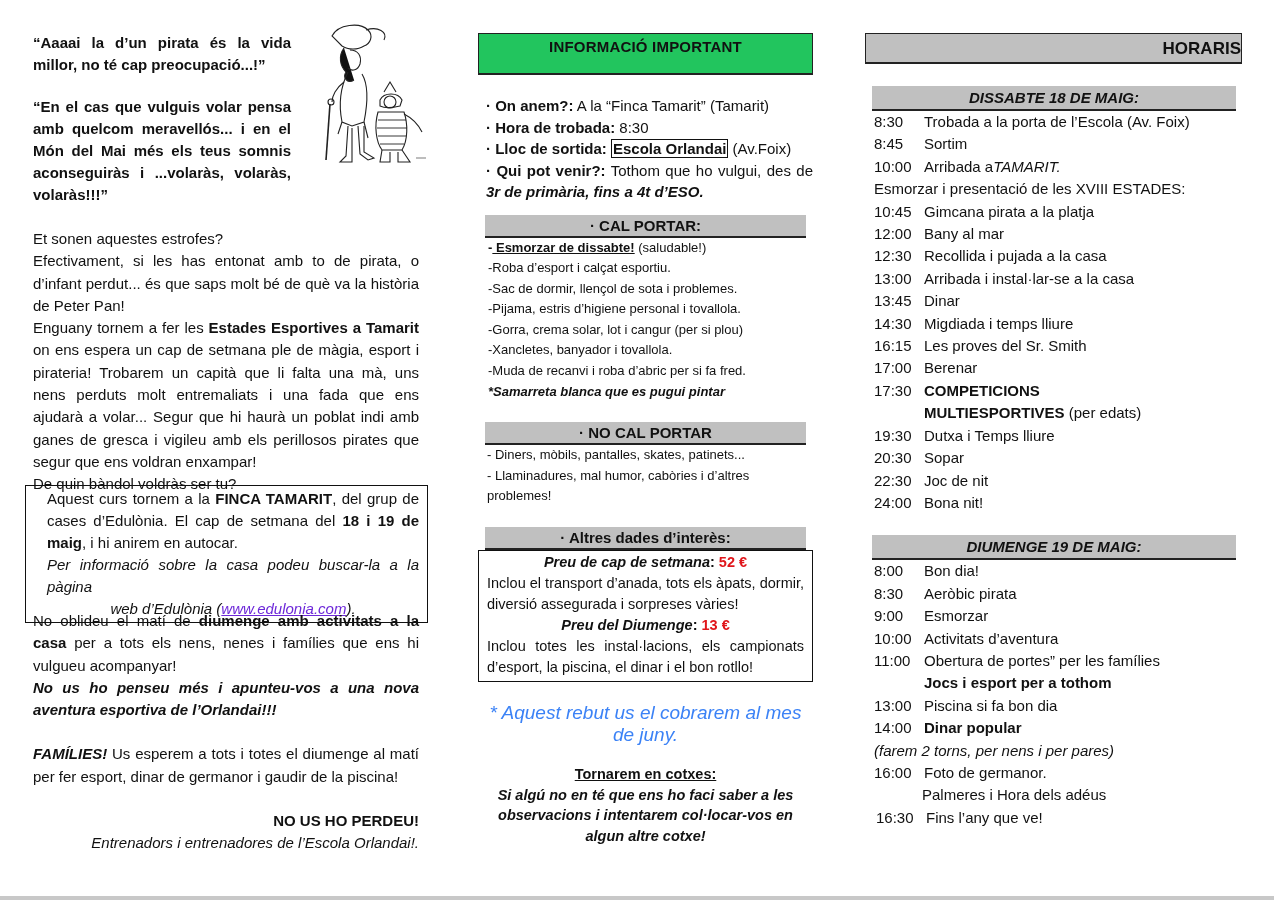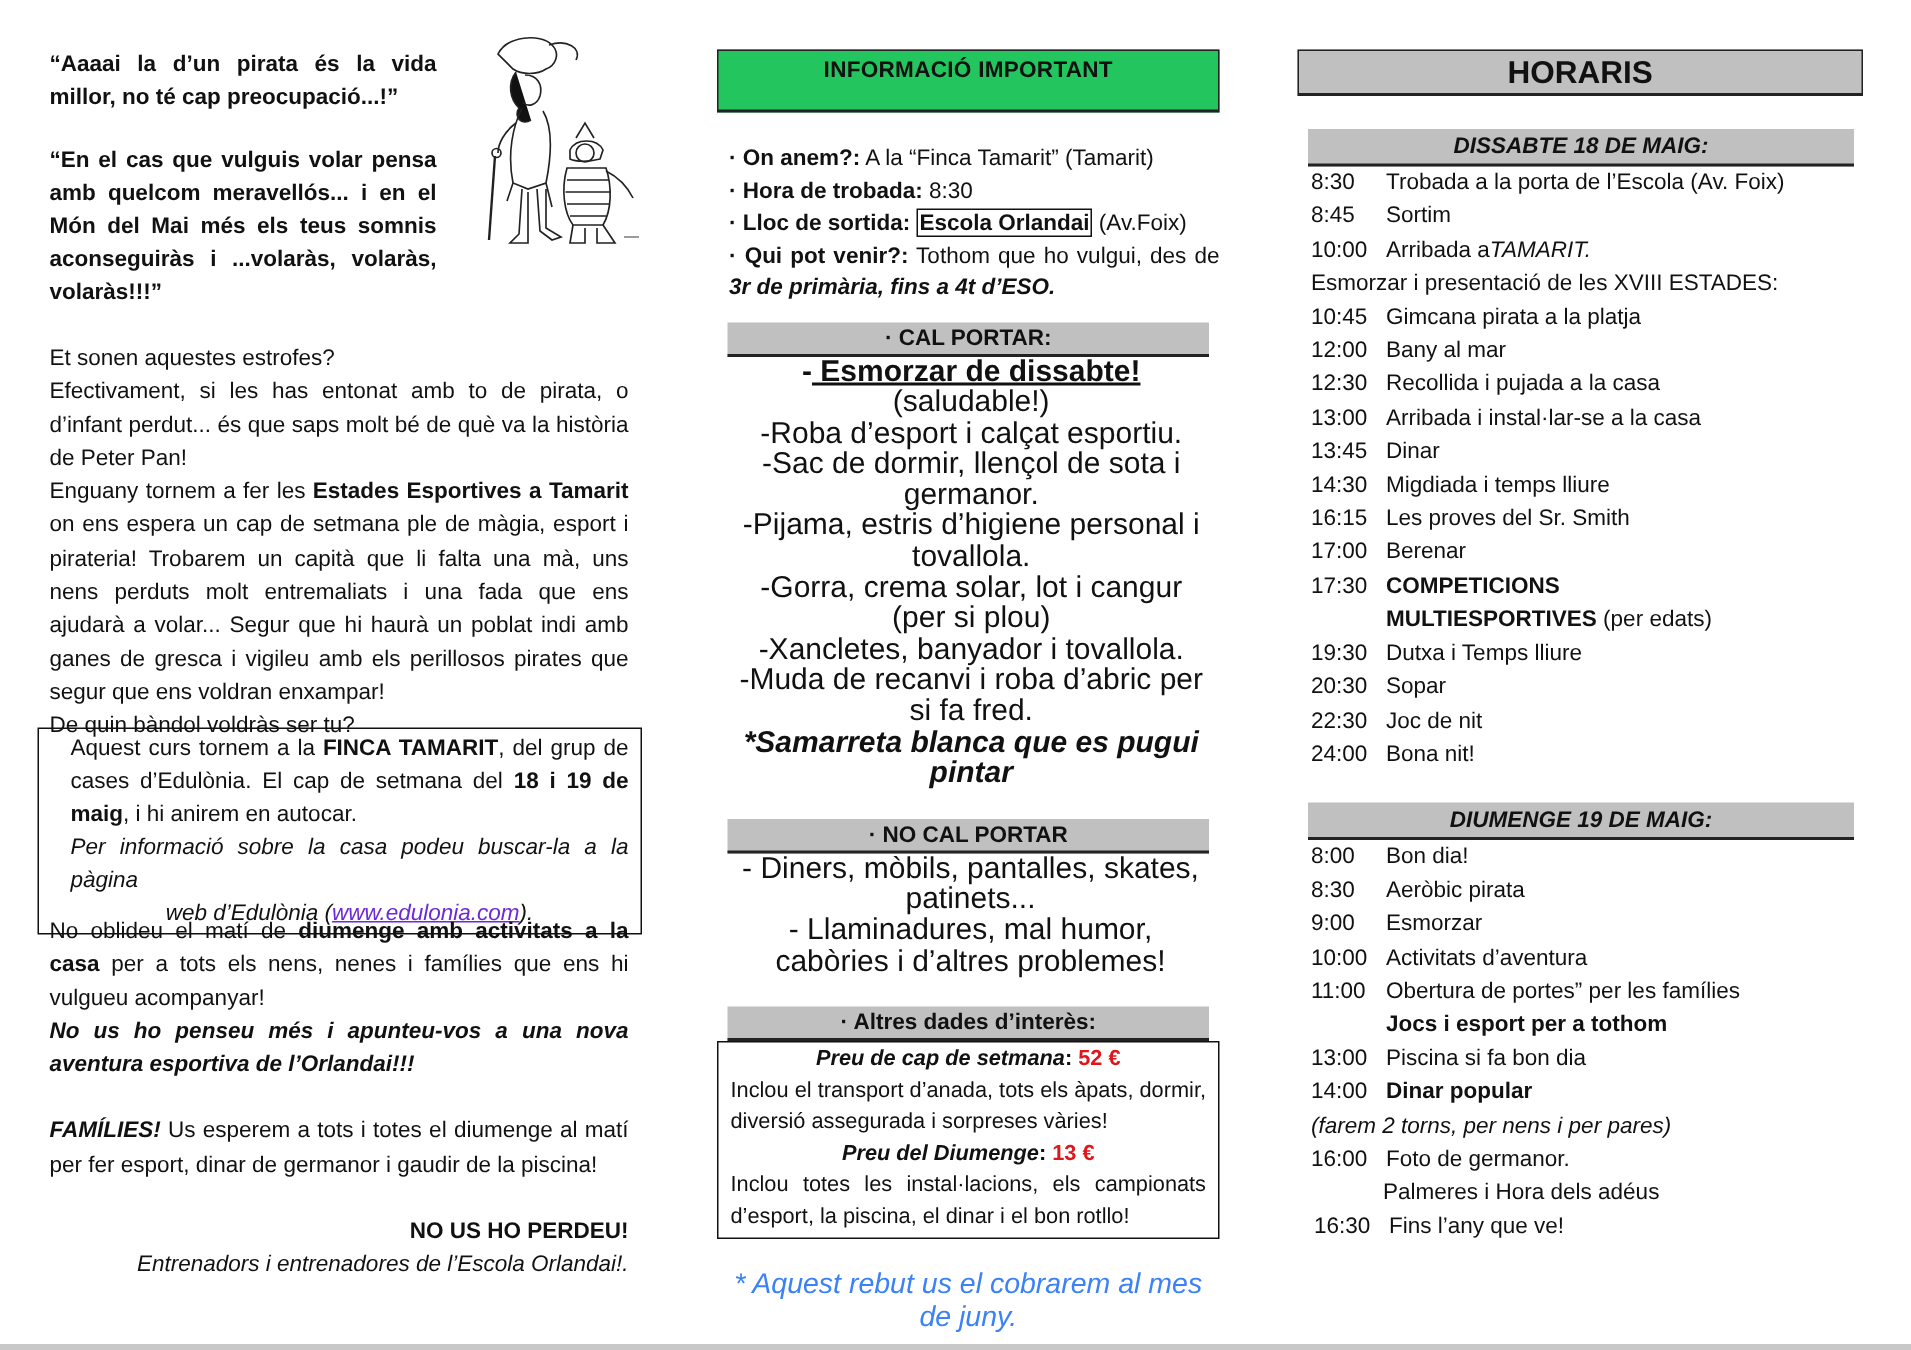--- a/index.html
+++ b/index.html
@@ -26,32 +26,32 @@
   .ital { font-style: italic; }
   .gap { height: 22px; }
 
   
   .col2 { position: absolute; left: 478px; top: 33px; width: 335px; }
   .hdr-main { background: #22c55e; border: 1px solid #222; border-bottom: 2px solid #222; height: 42px; text-align: center; font-weight: bold; font-size: 15px; line-height: 26px; letter-spacing: 0.2px; }
   .info-list { margin-top: 20px; padding-left: 8px; line-height: 21.5px; font-size: 15px; }
   .info-list div { text-align: justify; }
   .boxed { border: 1px solid #111; padding: 0 1px; }
   .sub-hdr { background: #c0c0c0; border-bottom: 2px solid #222; height: 23px; text-align: center; font-weight: bold; font-size: 15px; line-height: 22px; margin-left: 7px; margin-right: 7px; }
-  .list { padding-left: 9px; padding-right: 6px; line-height: 20.6px; font-size: 20px; text-align: center; }
+  .list { padding-left: 9px; padding-right: 6px; line-height: 20.6px; font-size: 13px; }
   .u { text-decoration: underline; }
   .box2 { border: 1px solid #111; padding: 1px 8px 3px 8px; line-height: 21px; font-size: 14.5px; text-align: justify; }
   .box2 .c { text-align: center; font-weight: bold; font-style: italic; }
   .red { color: #e0161b; font-style: normal; }
   .note-red { color: #3b82f6; font-style: italic; text-align: center; margin-top: 20px; font-size: 19px; }
   .cars { text-align: center; margin-top: 18px; line-height: 20.5px; font-size: 14.5px; font-weight: bold; }
   .cars .it { font-style: italic; }
 
   
   .col3 { position: absolute; left: 865px; top: 33px; width: 377px; }
-  .hdr-horaris { background: #c0c0c0; border: 1px solid #222; border-bottom: 2px solid #222; height: 31px; text-align: center; font-weight: bold; font-size: 21px; line-height: 30px; }
+  .hdr-horaris { background: #c0c0c0; border: 1px solid #222; border-bottom: 2px solid #222; height: 31px; text-align: right; font-weight: bold; font-size: 17px; line-height: 30px; }
   .day-hdr { background: #c0c0c0; border-bottom: 2px solid #222; height: 25px; text-align: center; font-weight: bold; font-style: italic; font-size: 15px; line-height: 24px; margin-left: 7px; margin-right: 6px; }
   .sched { padding-left: 9px; font-size: 15px; line-height: 22.4px; }
   .row { display: flex; white-space: nowrap; }
   .t { width: 50px; flex: 0 0 auto; }
   .indent { padding-left: 50px; }
   .indent2 { padding-left: 48px; }
 </style>
 </head>
 <body>
 
@@ -121,21 +121,21 @@
     <div><b>· Hora de trobada:</b><span> 8:30</span></div>
     <div><b>· Lloc de sortida:</b> <b class="boxed">Escola Orlandai</b><span> (Av.Foix)</span></div>
     <div style="text-align-last:left;"><b>· Qui pot venir?:</b><span> Tothom que ho vulgui, des de </span><b><i>3r de primària, fins a 4t d’ESO.</i></b></div>
   </div>
 
   <div style="height:12px"></div>
   <div class="sub-hdr">· CAL PORTAR:</div>
   <div class="list" style="margin-left:1px">
     <div><b>-</b><b class="u"> Esmorzar de dissabte!</b><span> (saludable!)</span></div>
     <div>-Roba d’esport i calçat esportiu.</div>
-    <div>-Sac de dormir, llençol de sota i germanor.</div>
+    <div>-Sac de dormir, llençol de sota i problemes.</div>
     <div>-Pijama, estris d’higiene personal i tovallola.</div>
     <div>-Gorra, crema solar, lot i cangur (per si plou)</div>
     <div>-Xancletes, banyador i tovallola.</div>
     <div>-Muda de recanvi i roba d’abric per si fa fred.</div>
     <div class="bold ital">*Samarreta blanca que es pugui pintar</div>
   </div>
 
   <div style="height:20px"></div>
   <div class="sub-hdr">· NO CAL PORTAR</div>
   <div class="list">

